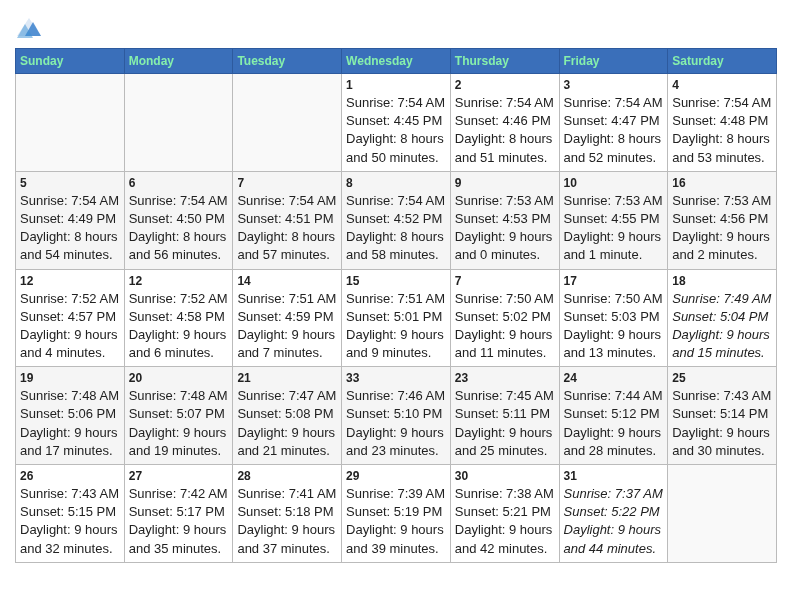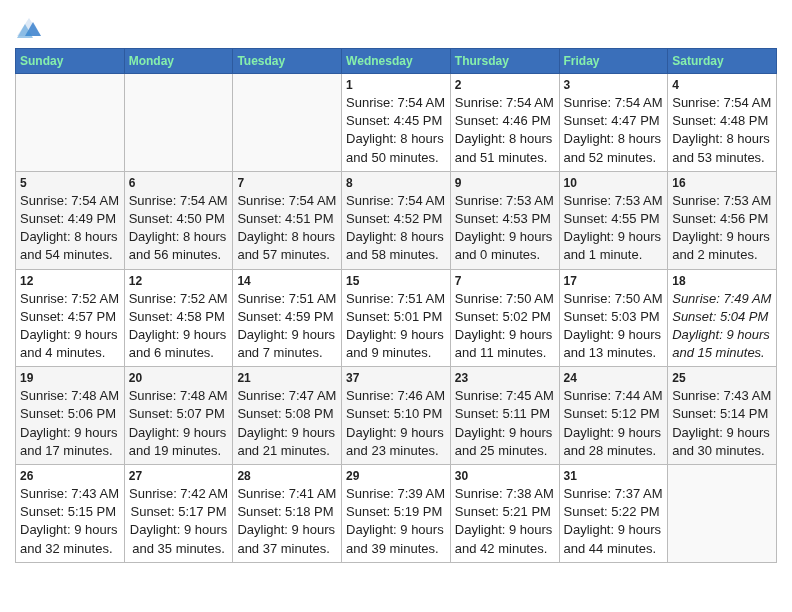--- a/index.html
+++ b/index.html
@@ -300,21 +300,21 @@
 and 19 minutes.</div>
           </td>
           <td>
             <span class="day-number">21</span>
             <div class="day-info" style="white-space: pre-line;">Sunrise: 7:47 AM
 Sunset: 5:08 PM
 Daylight: 9 hours
 and 21 minutes.</div>
           </td>
           <td>
-            <span class="day-number">37</span>
+            <span class="day-number">33</span>
             <div class="day-info" style="white-space: pre-line;">Sunrise: 7:46 AM
 Sunset: 5:10 PM
 Daylight: 9 hours
 and 23 minutes.</div>
           </td>
           <td>
             <span class="day-number">23</span>
             <div class="day-info" style="white-space: pre-line;">Sunrise: 7:45 AM
 Sunset: 5:11 PM
 Daylight: 9 hours
@@ -338,21 +338,21 @@
         <tr class="week-row-5">
           <td>
             <span class="day-number">26</span>
             <div class="day-info" style="white-space: pre-line;">Sunrise: 7:43 AM
 Sunset: 5:15 PM
 Daylight: 9 hours
 and 32 minutes.</div>
           </td>
           <td>
             <span class="day-number">27</span>
-            <div class="day-info" style="white-space: pre-line; text-align: center;">Sunrise: 7:42 AM
+            <div class="day-info" style="white-space: pre-line;">Sunrise: 7:42 AM
 Sunset: 5:17 PM
 Daylight: 9 hours
 and 35 minutes.</div>
           </td>
           <td>
             <span class="day-number">28</span>
             <div class="day-info" style="white-space: pre-line;">Sunrise: 7:41 AM
 Sunset: 5:18 PM
 Daylight: 9 hours
 and 37 minutes.</div>
@@ -366,21 +366,21 @@
           </td>
           <td>
             <span class="day-number">30</span>
             <div class="day-info" style="white-space: pre-line;">Sunrise: 7:38 AM
 Sunset: 5:21 PM
 Daylight: 9 hours
 and 42 minutes.</div>
           </td>
           <td>
             <span class="day-number">31</span>
-            <div class="day-info" style="white-space: pre-line;">Sunrise: 7:37 AM
+            <div class="day-info" style="white-space: pre-line; font-style: italic;">Sunrise: 7:37 AM
 Sunset: 5:22 PM
 Daylight: 9 hours
 and 44 minutes.</div>
           </td>
           <td class="empty-cell"></td>
         </tr>
       </tbody>
   </table>
 </div>
 

